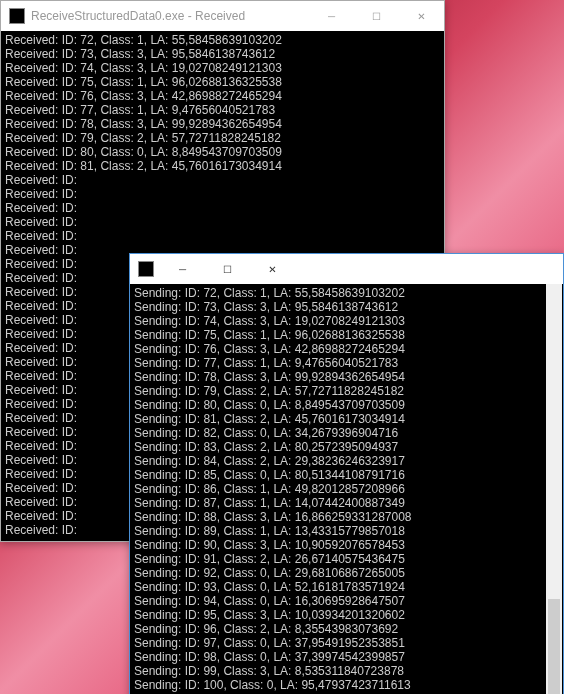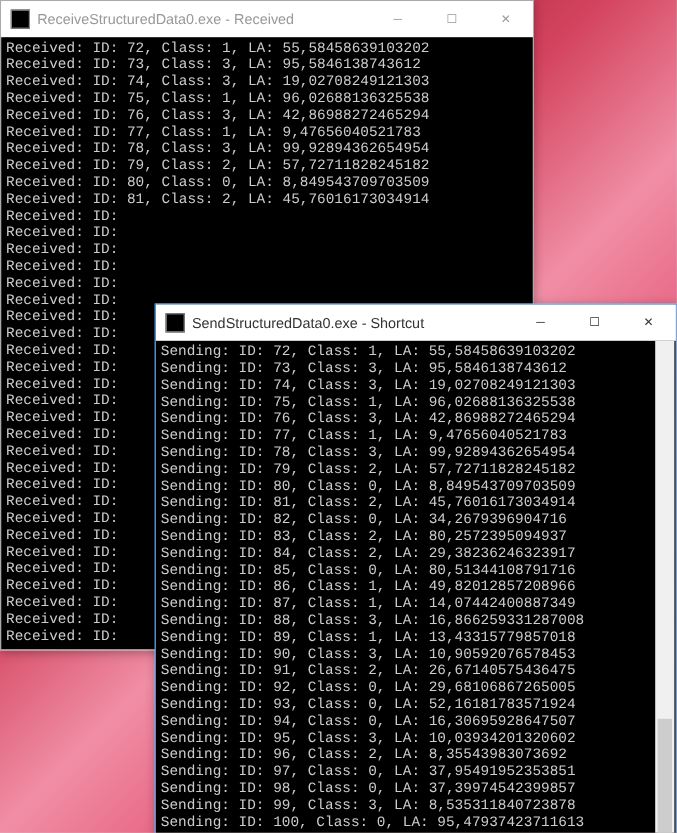--- a/index.html
+++ b/index.html
@@ -41,21 +41,21 @@
       height: 29px;
       display: flex;
       align-items: center;
       justify-content: center;
       font-size: 10px;
       cursor: pointer;
     }
     .console {
       background: #000;
       color: #ccc;
-      font-family: Liberation Mono, monospace;
+      font-family: Liberation Sans, sans-serif;
       font-size: 12px;
       line-height: 14px;
       padding: 2px 4px;
       overflow: hidden;
       white-space: pre;
     }
     #receive-window { left: 0; top: 0; width: 445px; }
     #receive-window .console { height: 510px; width: 443px; }
     #send-window { left: 128; top: 253px; width: 435px; }
     #send-window .console { height: 526px; width: 433px; }
@@ -119,21 +119,20 @@
 Received: ID:
 Received: ID:
 Received: ID:
 Received: ID:
 Received: ID:</div>
 </div>
 
 <div id="send-window" class="window">
   <div class="titlebar">
     <div class="title-icon"></div>
-    <span class="title-text">SendStructuredData0.exe - Shortcut</span>
     <div class="win-btn">─</div>
     <div class="win-btn">☐</div>
     <div class="win-btn close">✕</div>
   </div>
   <div class="console" id="send-console">Sending: ID: 72, Class: 1, LA: 55,58458639103202
 Sending: ID: 73, Class: 3, LA: 95,5846138743612
 Sending: ID: 74, Class: 3, LA: 19,02708249121303
 Sending: ID: 75, Class: 1, LA: 96,02688136325538
 Sending: ID: 76, Class: 3, LA: 42,86988272465294
 Sending: ID: 77, Class: 1, LA: 9,47656040521783

